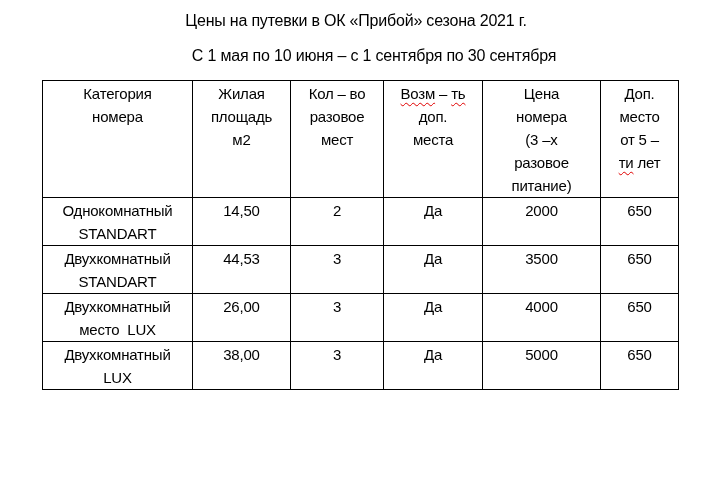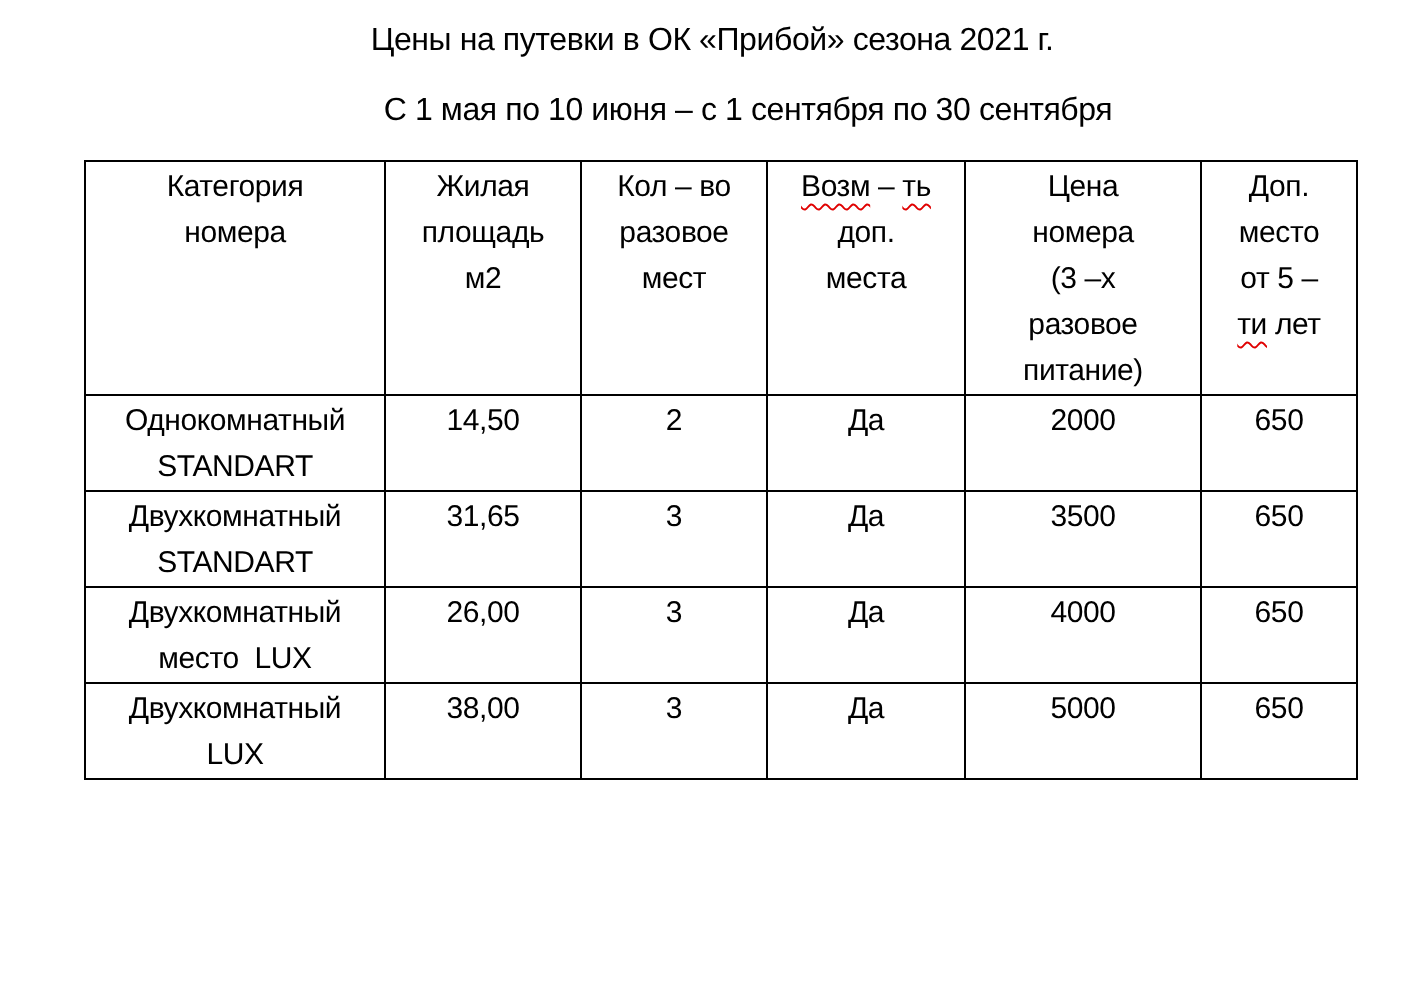--- a/index.html
+++ b/index.html
@@ -116,21 +116,21 @@
       <td>Да</td>
       <td>2000</td>
       <td>650</td>
     </tr>
 
     <tr class="tr-2">
       <td>
           <span class="ln">Двухкомнатный</span>
           <span class="ln">STANDART</span>
         </td>
-      <td>31,65</td>
+      <td>44,53</td>
       <td>3</td>
       <td>Да</td>
       <td>3500</td>
       <td>650</td>
     </tr>
 
     <tr class="tr-3">
       <td>
           <span class="ln">Двухкомнатный</span>
           <span class="ln">место  LUX</span>

